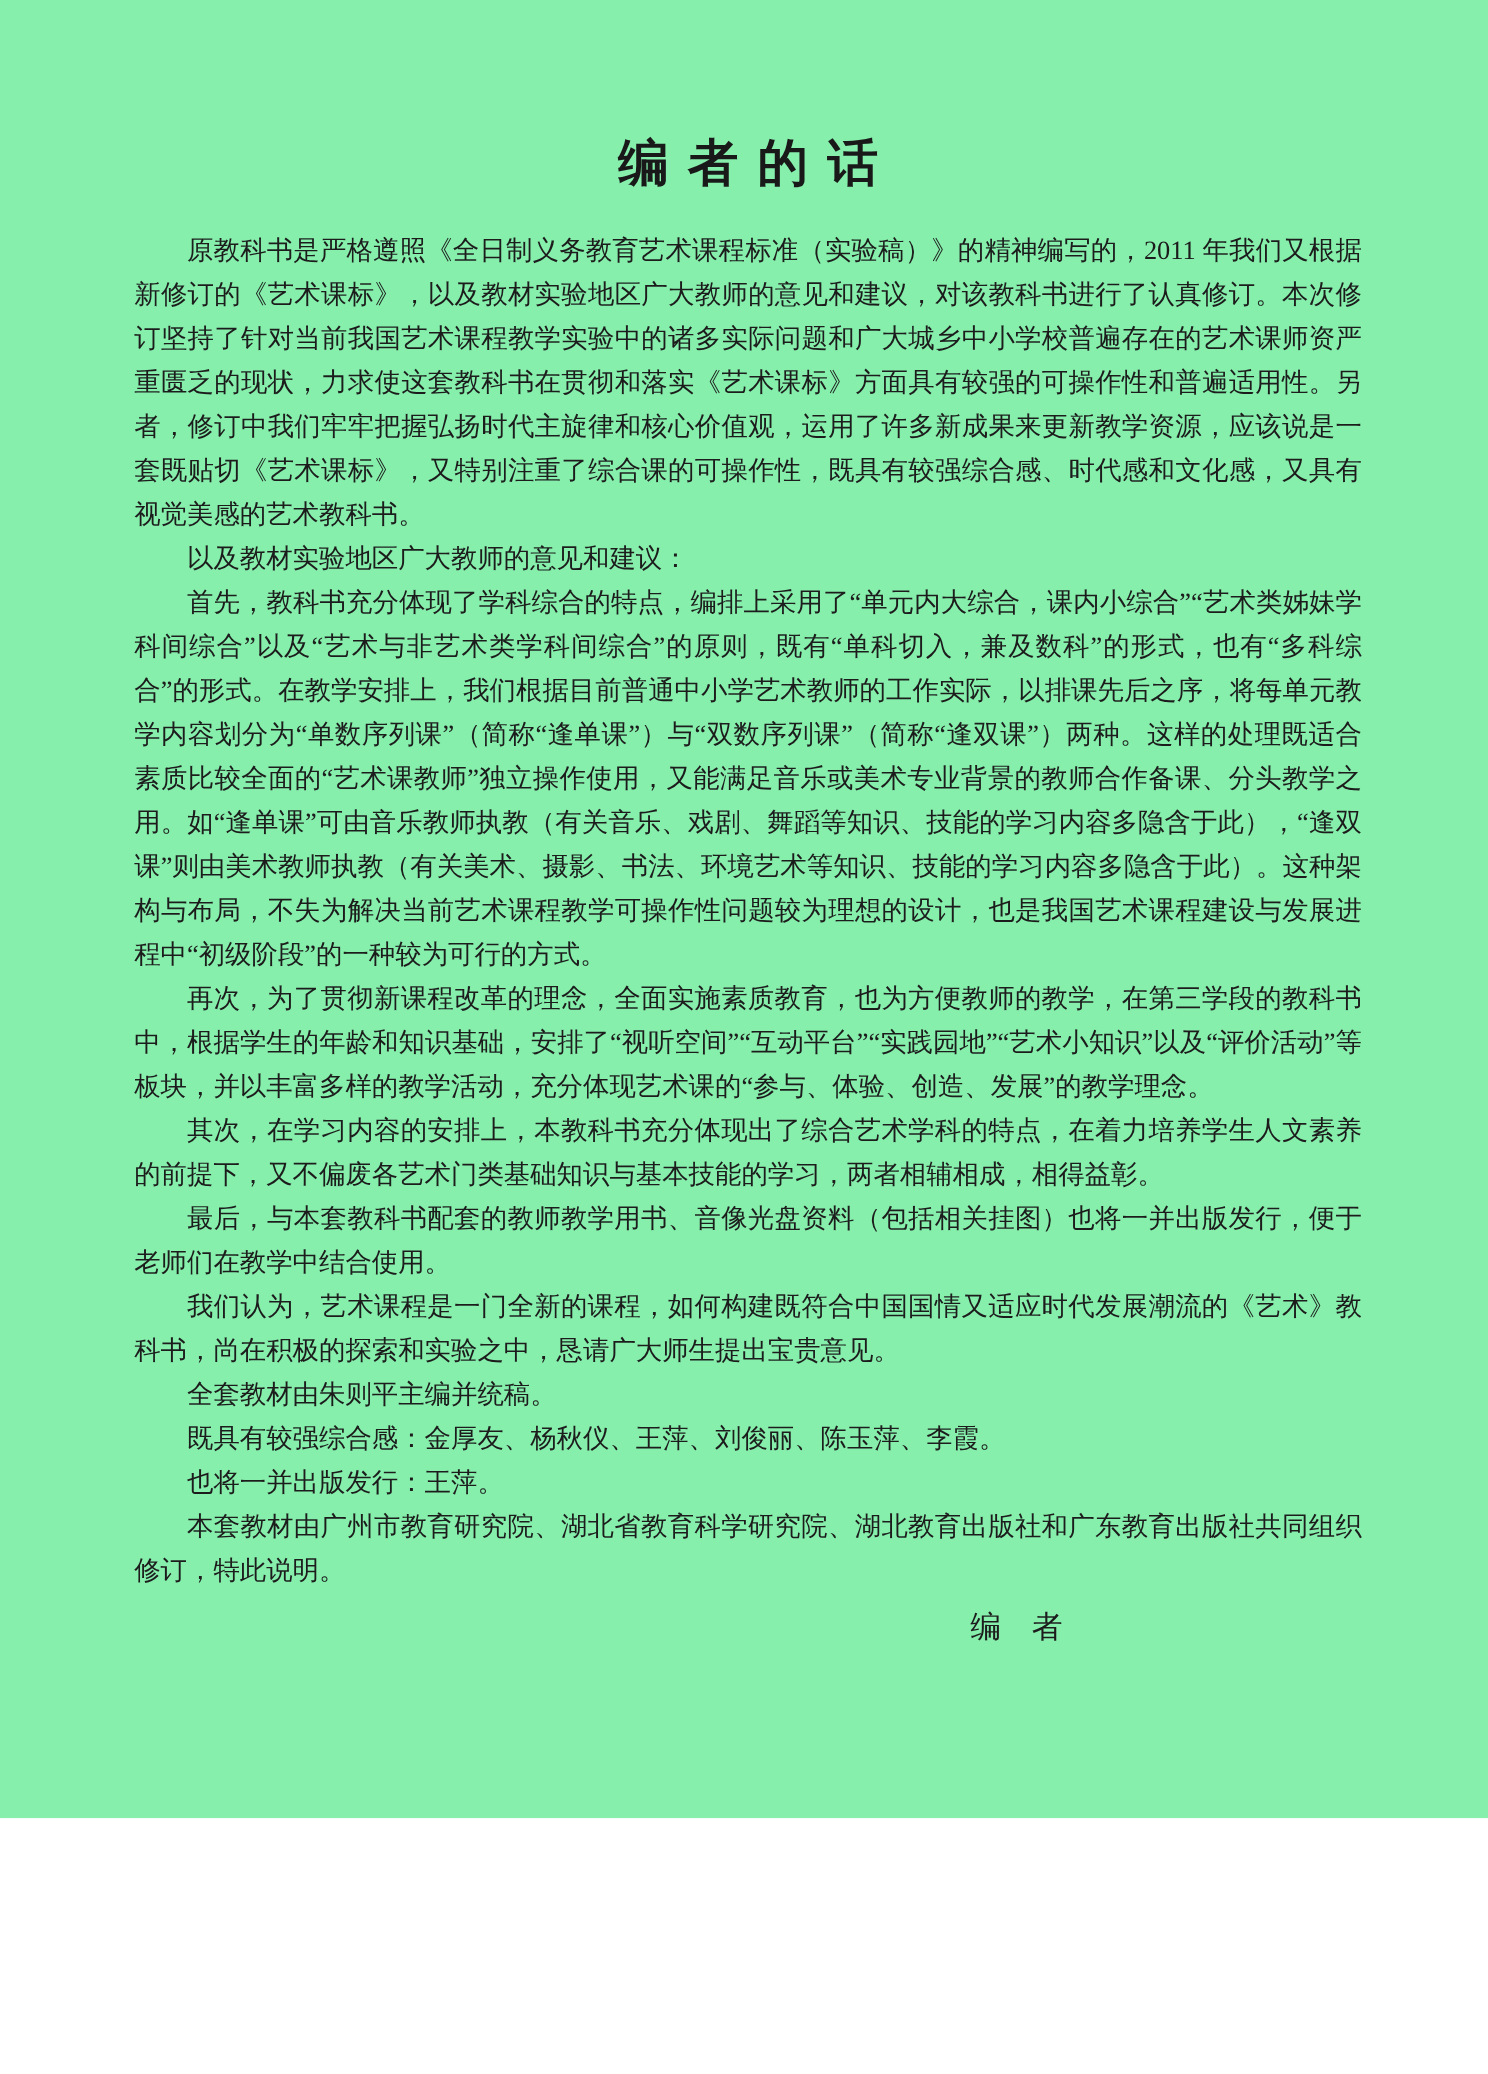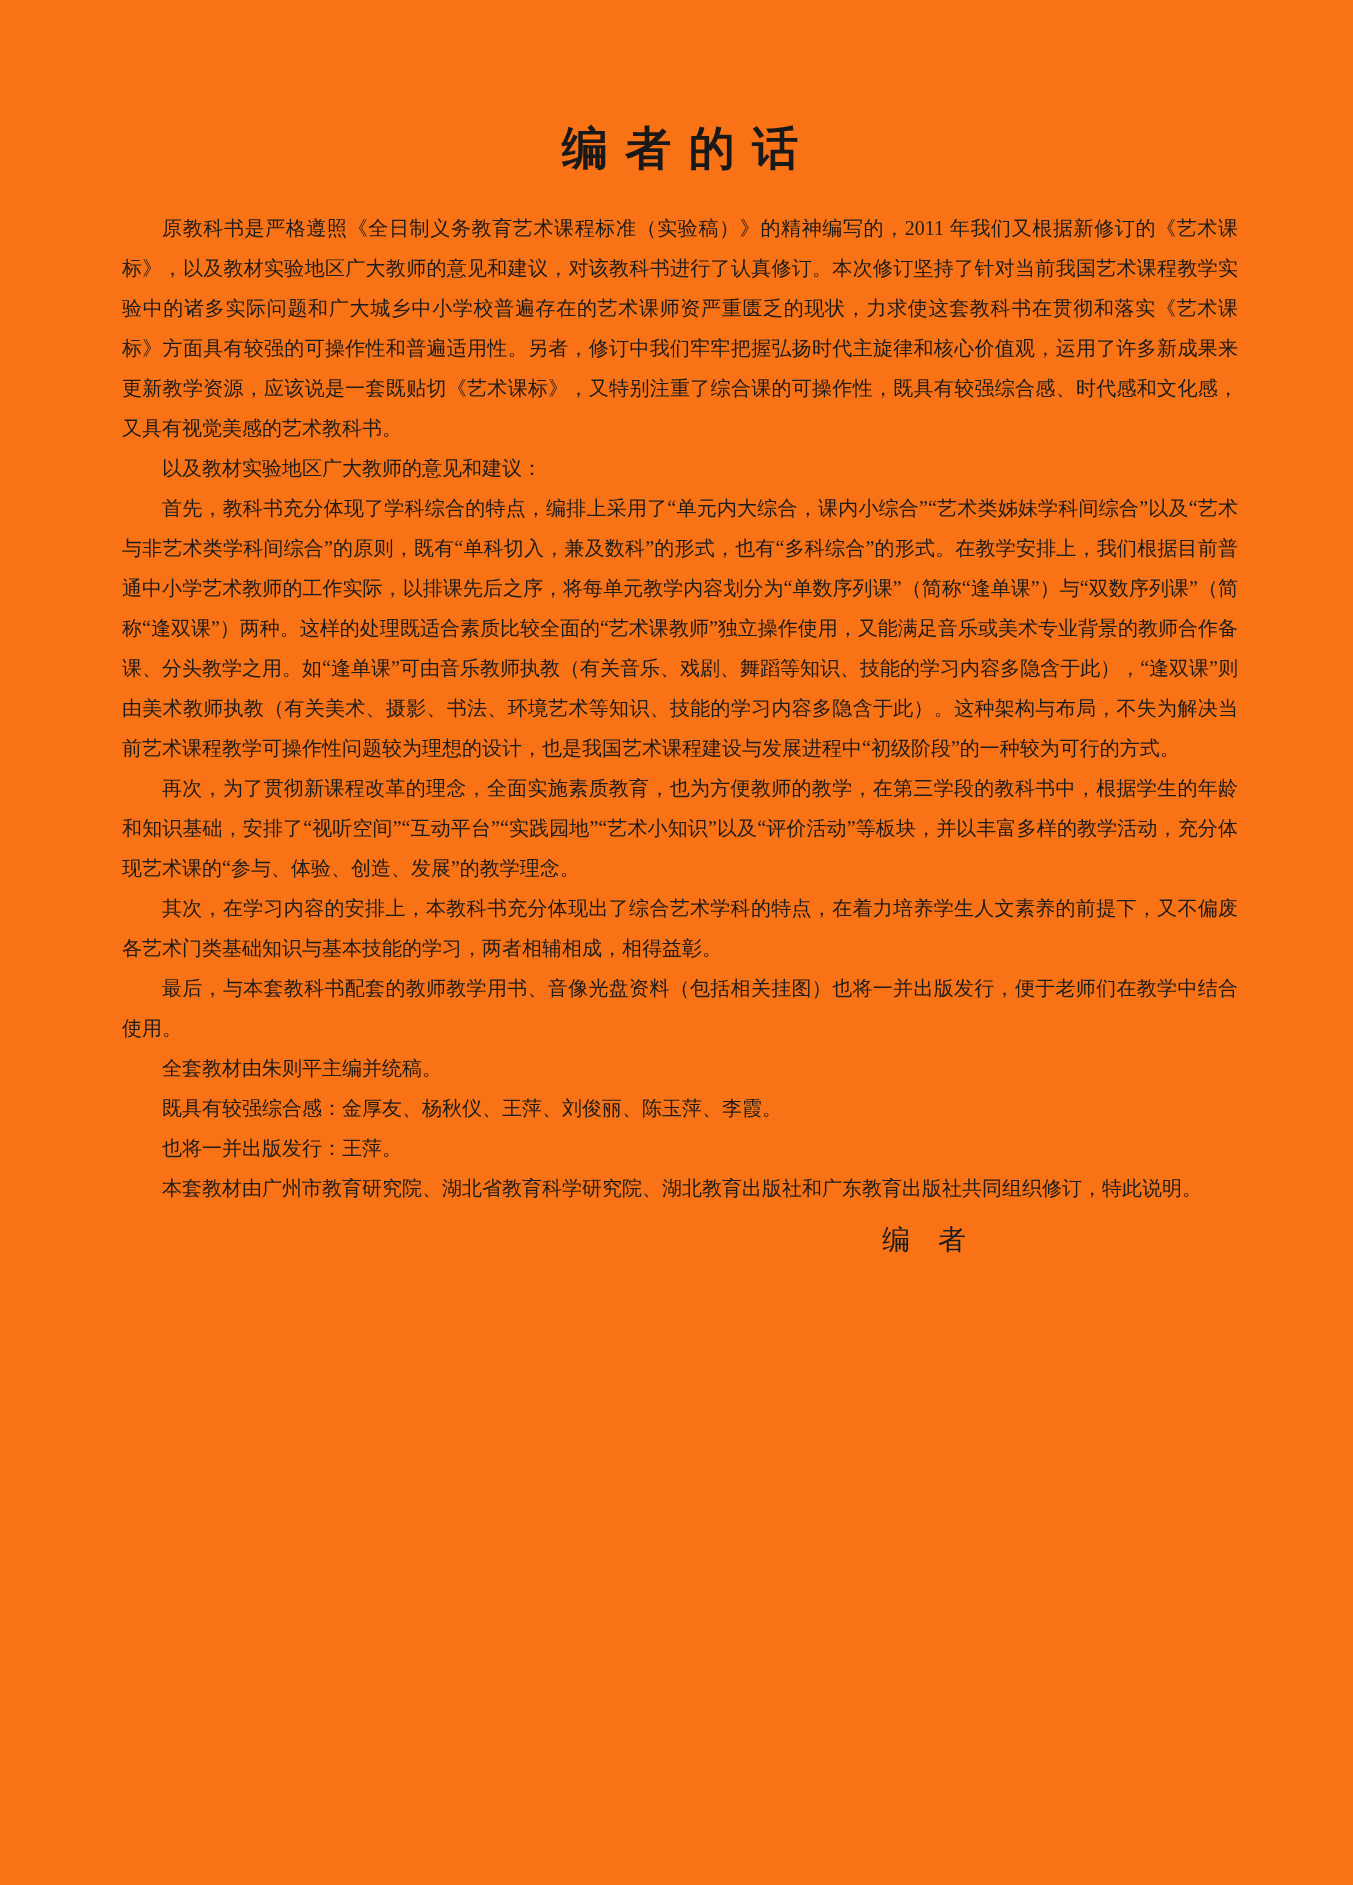--- a/index.html
+++ b/index.html
@@ -3,23 +3,23 @@
 <meta charset="utf-8">
 <style>
   html, body {
     margin: 0;
     padding: 0;
     background: #ffffff;
   }
   .page {
     position: relative;
     width: 1353px;
-    height: 1885px;
+    height: 1653px;
     margin: 0 auto;
-    background: #f97316;
+    background: #86efac;
     color: #1a1a1a;
     font-family: "Liberation Serif", "DejaVu Serif", serif;
     box-sizing: border-box;
     overflow: hidden;
   }
   .content {
     position: absolute;
     left: 122px;
     top: 0;
     width: 1116px;
@@ -31,21 +31,21 @@
     text-align: center;
     font-family: "Liberation Sans", "DejaVu Sans", sans-serif;
     font-weight: 900;
     font-size: 46px;
     letter-spacing: 0.38em;
     text-indent: 0.38em; 
     color: #191919;
   }
   .body-text p {
     margin: 0;
-    font-size: 20px;
+    font-size: 24px;
     line-height: 40px;
     text-align: justify;
     text-justify: inter-character;
     text-indent: 2em;
     color: #1c1c1c;
   }
   .signature {
     margin: 0;
     margin-top: 12px;
     font-size: 28px;
@@ -61,20 +61,21 @@
 <div class="page">
   <div class="content">
     <h1 class="doc-title">编者的话</h1>
     <div class="body-text">
       <p>原教科书是严格遵照《全日制义务教育艺术课程标准（实验稿）》的精神编写的，2011 年我们又根据新修订的《艺术课标》，以及教材实验地区广大教师的意见和建议，对该教科书进行了认真修订。本次修订坚持了针对当前我国艺术课程教学实验中的诸多实际问题和广大城乡中小学校普遍存在的艺术课师资严重匮乏的现状，力求使这套教科书在贯彻和落实《艺术课标》方面具有较强的可操作性和普遍适用性。另者，修订中我们牢牢把握弘扬时代主旋律和核心价值观，运用了许多新成果来更新教学资源，应该说是一套既贴切《艺术课标》，又特别注重了综合课的可操作性，既具有较强综合感、时代感和文化感，又具有视觉美感的艺术教科书。</p>
       <p>以及教材实验地区广大教师的意见和建议：</p>
       <p>首先，教科书充分体现了学科综合的特点，编排上采用了“单元内大综合，课内小综合”“艺术类姊妹学科间综合”以及“艺术与非艺术类学科间综合”的原则，既有“单科切入，兼及数科”的形式，也有“多科综合”的形式。在教学安排上，我们根据目前普通中小学艺术教师的工作实际，以排课先后之序，将每单元教学内容划分为“单数序列课”（简称“逢单课”）与“双数序列课”（简称“逢双课”）两种。这样的处理既适合素质比较全面的“艺术课教师”独立操作使用，又能满足音乐或美术专业背景的教师合作备课、分头教学之用。如“逢单课”可由音乐教师执教（有关音乐、戏剧、舞蹈等知识、技能的学习内容多隐含于此），“逢双课”则由美术教师执教（有关美术、摄影、书法、环境艺术等知识、技能的学习内容多隐含于此）。这种架构与布局，不失为解决当前艺术课程教学可操作性问题较为理想的设计，也是我国艺术课程建设与发展进程中“初级阶段”的一种较为可行的方式。</p>
       <p>再次，为了贯彻新课程改革的理念，全面实施素质教育，也为方便教师的教学，在第三学段的教科书中，根据学生的年龄和知识基础，安排了“视听空间”“互动平台”“实践园地”“艺术小知识”以及“评价活动”等板块，并以丰富多样的教学活动，充分体现艺术课的“参与、体验、创造、发展”的教学理念。</p>
       <p>其次，在学习内容的安排上，本教科书充分体现出了综合艺术学科的特点，在着力培养学生人文素养的前提下，又不偏废各艺术门类基础知识与基本技能的学习，两者相辅相成，相得益彰。</p>
       <p>最后，与本套教科书配套的教师教学用书、音像光盘资料（包括相关挂图）也将一并出版发行，便于老师们在教学中结合使用。</p>
+      <p>我们认为，艺术课程是一门全新的课程，如何构建既符合中国国情又适应时代发展潮流的《艺术》教科书，尚在积极的探索和实验之中，恳请广大师生提出宝贵意见。</p>
       <p>全套教材由朱则平主编并统稿。</p>
       <p>既具有较强综合感：金厚友、杨秋仪、王萍、刘俊丽、陈玉萍、李霞。</p>
       <p>也将一并出版发行：王萍。</p>
       <p>本套教材由广州市教育研究院、湖北省教育科学研究院、湖北教育出版社和广东教育出版社共同组织修订，特此说明。</p>
     </div>
     <p class="signature">编　者</p>
   </div>
 </div>
 
 </body></html>

